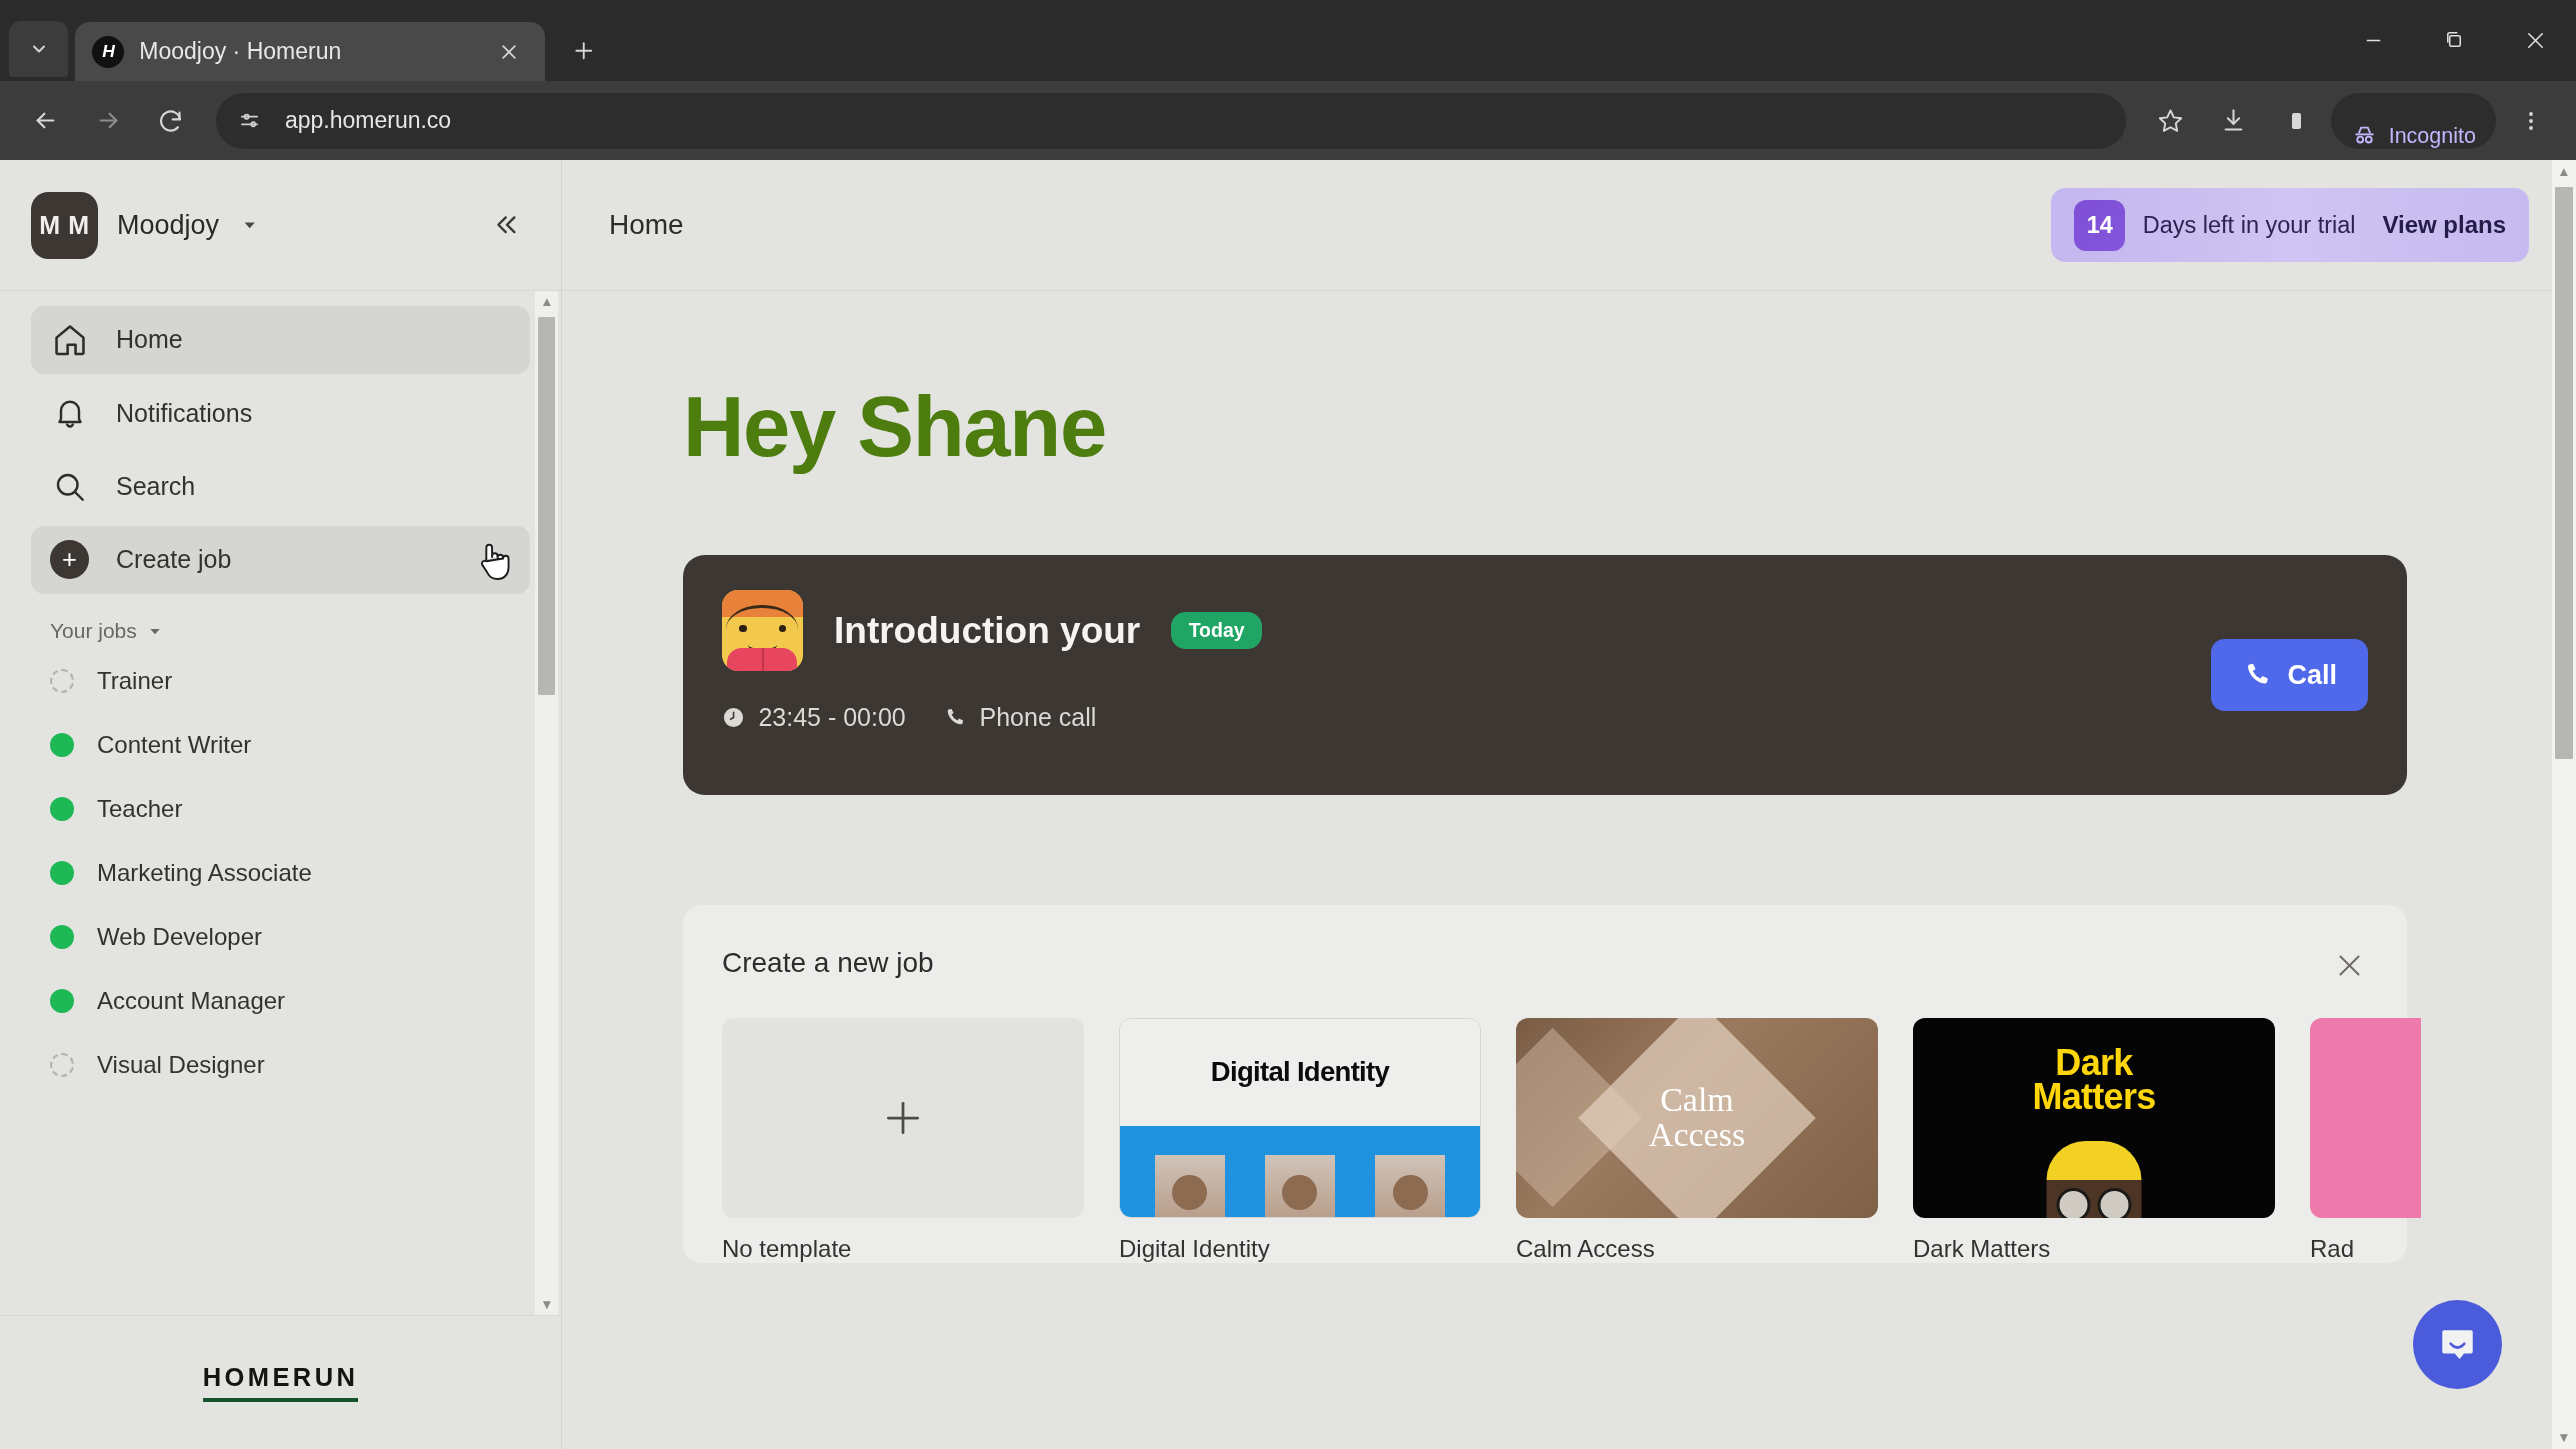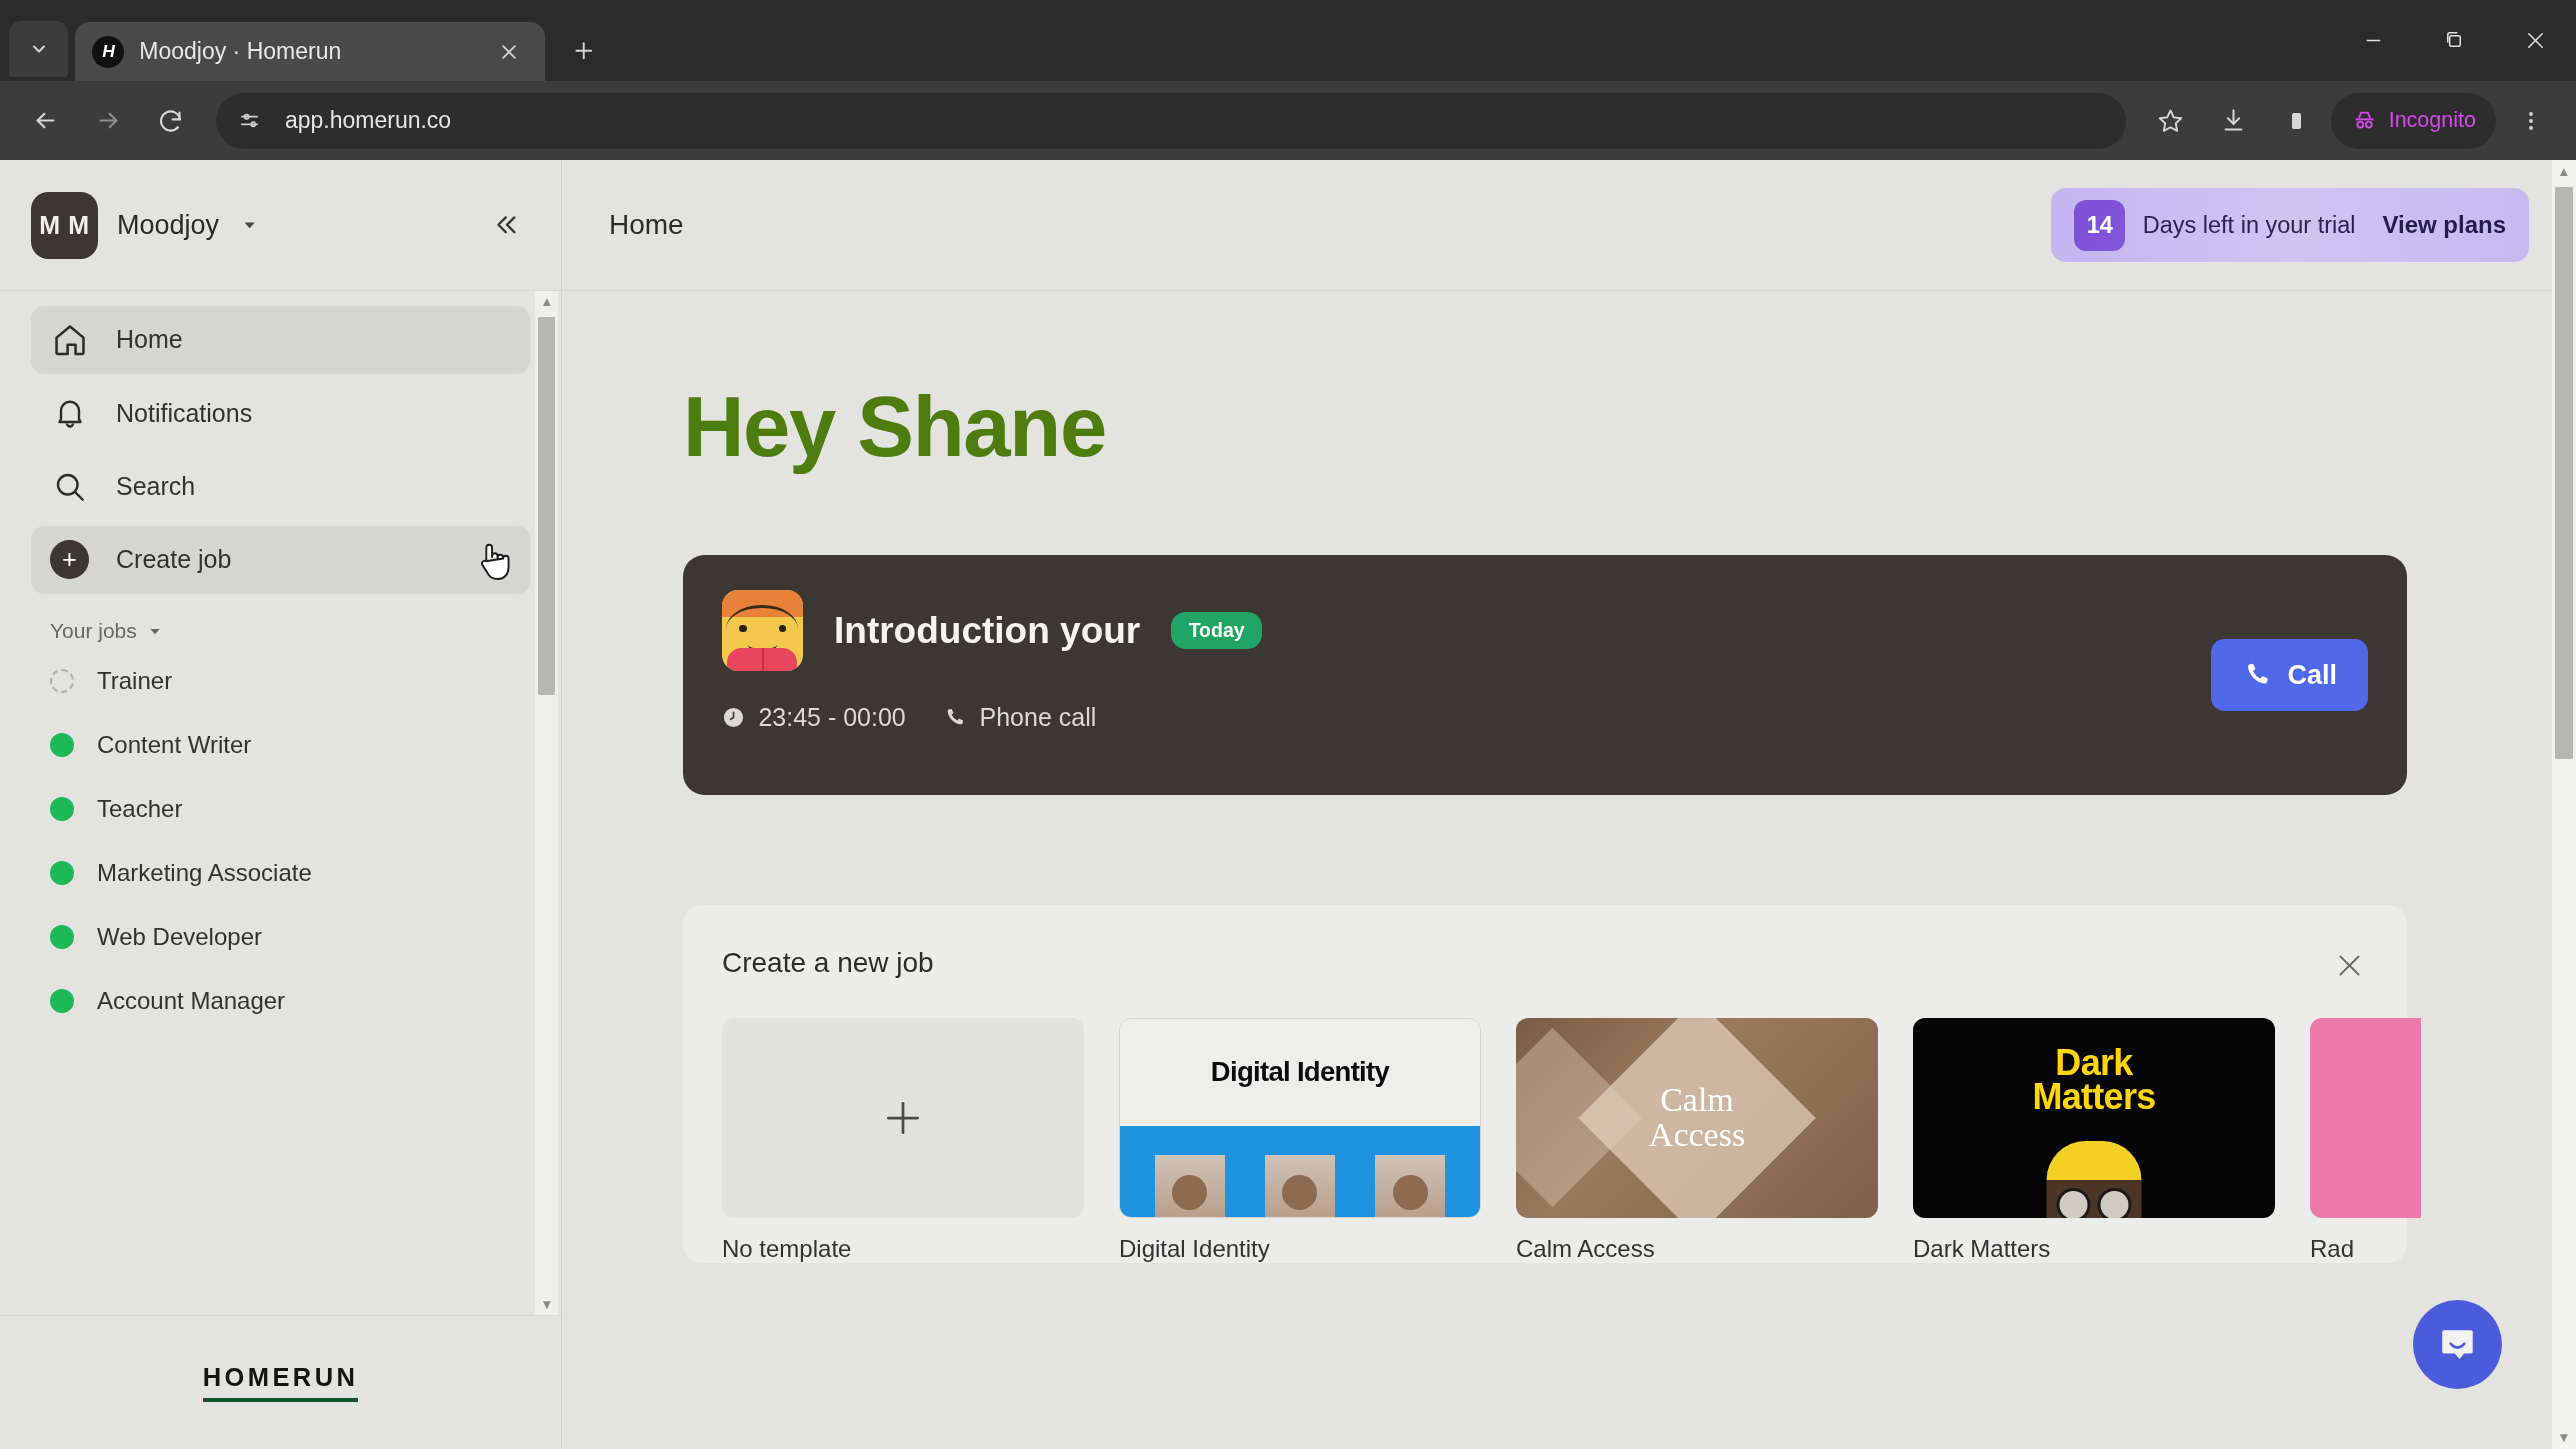--- a/index.html
+++ b/index.html
@@ -76,22 +76,22 @@
     margin: 0 10.7px;
   }
   .omnibox-icon {
     width: 42px; height: 42px; border-radius: 50%;
     display: flex; align-items: center; justify-content: center;
     color: #cfcfcf; flex: 0 0 auto;
   }
   .omnibox-url { color: #e6e6e6; font-size: 23px; flex: 1; }
   .incognito-pill {
     height: 56px; background: #2d2d2d; border-radius: 29.5px;
-    display: flex; align-items: center; gap: 10.7px; padding: 0 20px;
-    color: #d946ef; font-size: 21.5px; flex: 0 0 auto;
+    display: flex; align-items: flex-end; gap: 10.7px; padding: 0 20px;
+    color: #c4b5fd; font-size: 21.5px; flex: 0 0 auto;
   }
 
   
   .viewport {
     position: absolute; left: 0; top: 160px;
     width: 2576px; height: 1289px;
     background: #e3e3e0; display: flex;
   }
 
   
@@ -615,20 +615,24 @@
           <span class="dot filled"></span>
           <span class="sb-job-label">Marketing Associate</span>
         </div>
         <div class="sb-job">
           <span class="dot filled"></span>
           <span class="sb-job-label">Web Developer</span>
         </div>
         <div class="sb-job">
           <span class="dot filled"></span>
           <span class="sb-job-label">Account Manager</span>
+        </div>
+        <div class="sb-job">
+          <span class="dot draft"></span>
+          <span class="sb-job-label">Visual Designer</span>
         </div>
 
         <div class="sb-scrollbar">
           <div class="sb-sb-arrow">▲</div>
           <div class="sb-sb-thumb"></div>
           <div class="sb-sb-arrow" style="position:absolute;bottom:0;left:0;right:0;">▼</div>
         </div>
       </div>
 
       <div class="sb-footer">

